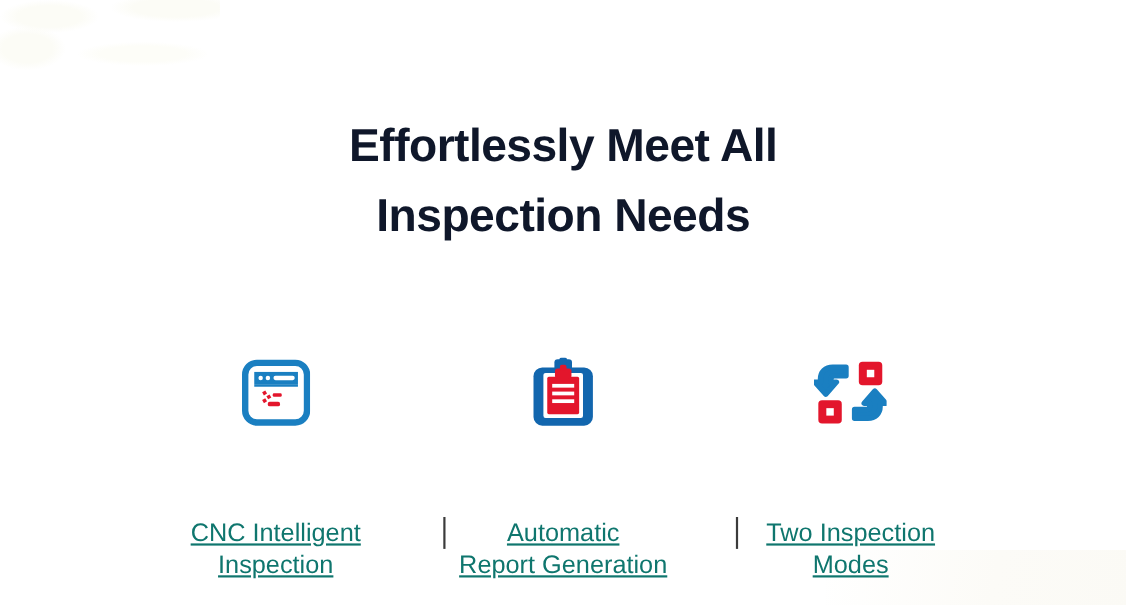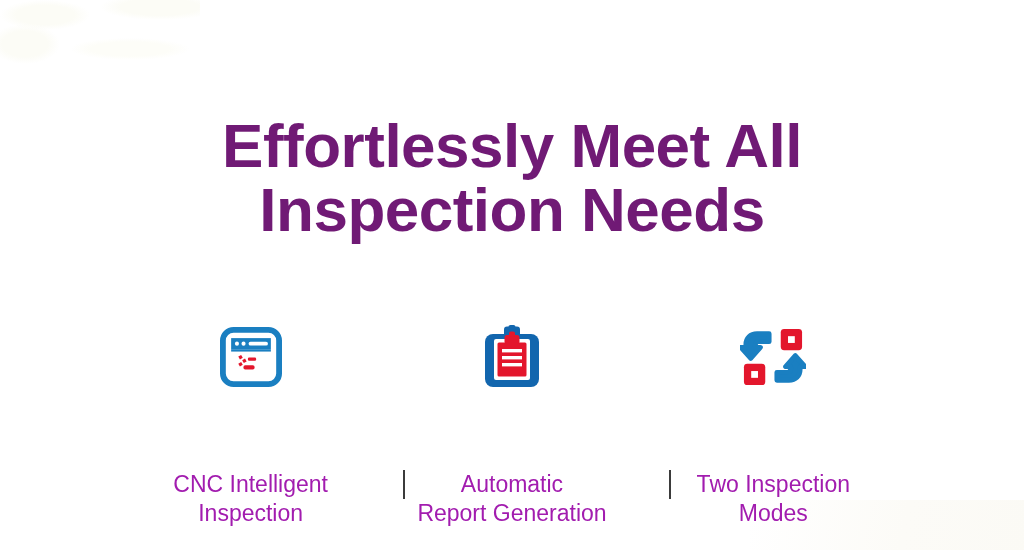--- a/index.html
+++ b/index.html
@@ -35,23 +35,23 @@
     right: -6px; bottom: -4px; width: 280px; height: 54px;
     background: linear-gradient(100deg, rgba(255,255,255,0) 0%, #fcfbf7 55%, #fbfaf5 100%);
   }
 
   .title {
     position: absolute;
     left: 0;
     right: 0;
     top: 72px;
     text-align: center;
-    color: #701a75;
+    color: #0f172a;
     font-weight: bold;
-    font-size: 62px;
+    font-size: 42px;
     line-height: 64px;
     letter-spacing: -0.5px;
     white-space: pre-line;
     text-shadow: 0 1px 0 rgba(255,255,255,0.55);
   }
 
   .features {
     position: absolute;
     left: 120px;
     right: 120px;
@@ -71,25 +71,26 @@
     height: 70px;
     display: flex;
     align-items: center;
     justify-content: center;
   }
   .icon-wrap svg { display: block; }
 
   .feature-label {
     margin-top: 78px;
     text-align: center;
-    color: #a21caf;
+    color: #0f766e;
     font-size: 23px;
     line-height: 29px;
     white-space: pre-line;
     max-width: 230px;
+    text-decoration: underline;
   }
 
   .divider {
     position: absolute;
     top: 470px;
     width: 2px;
     height: 29px;
     background: #3b3b3b;
   }
   .divider.d1 { left: 403px; }

